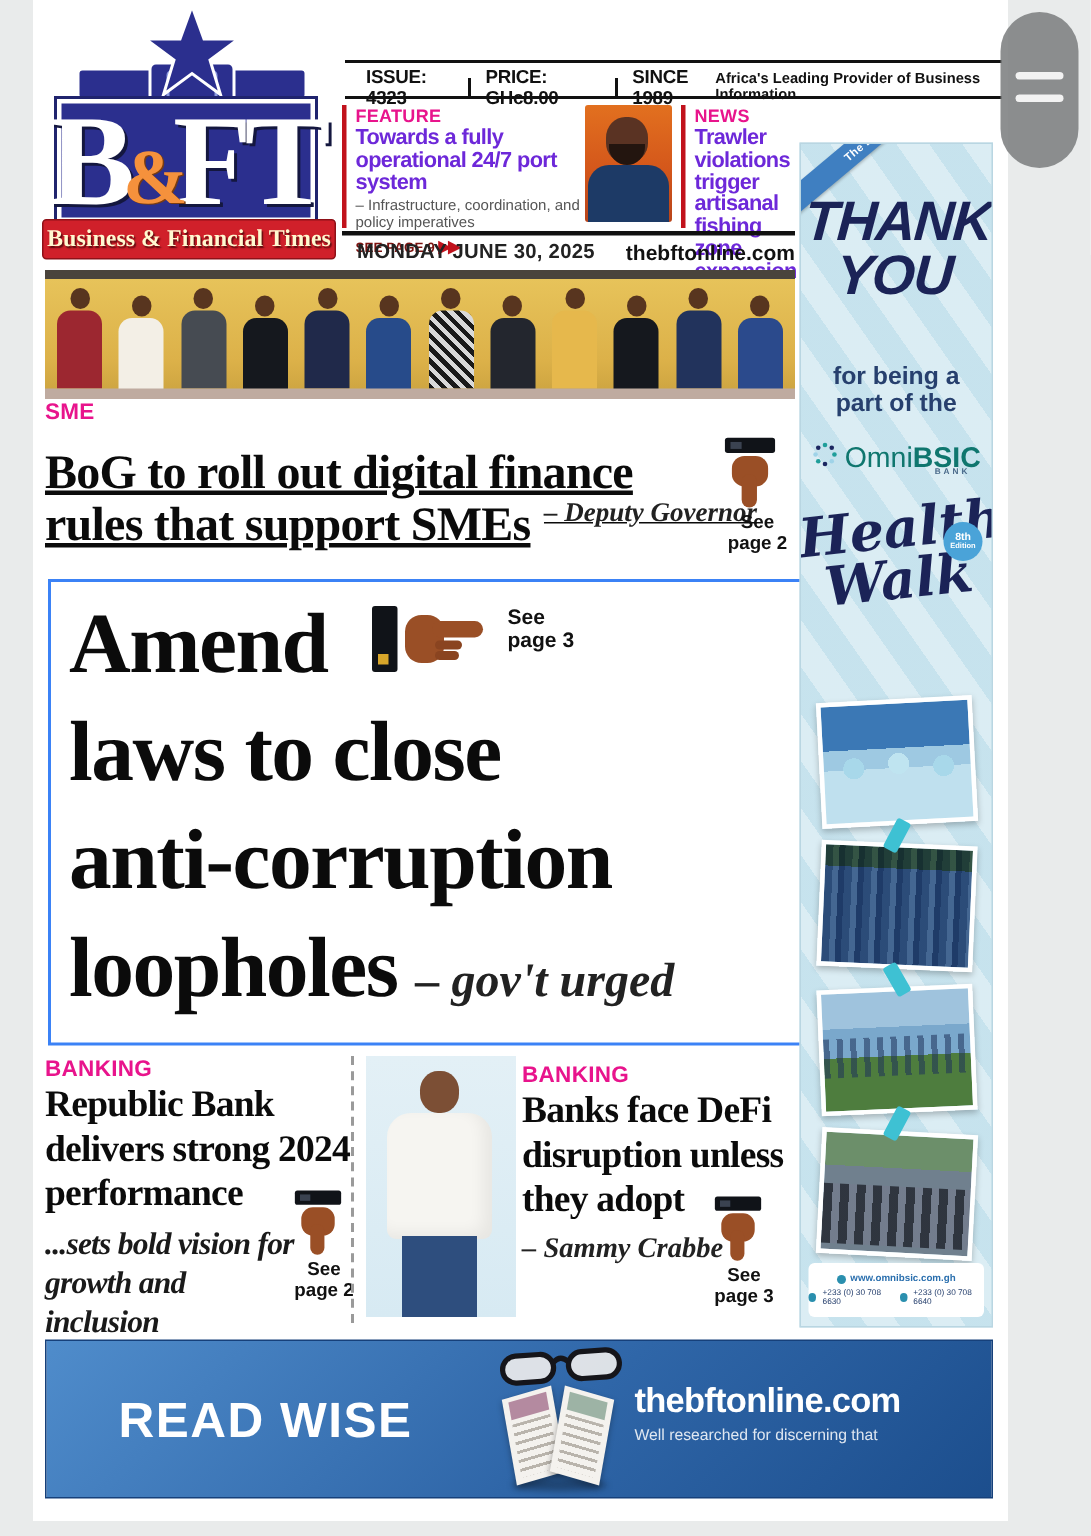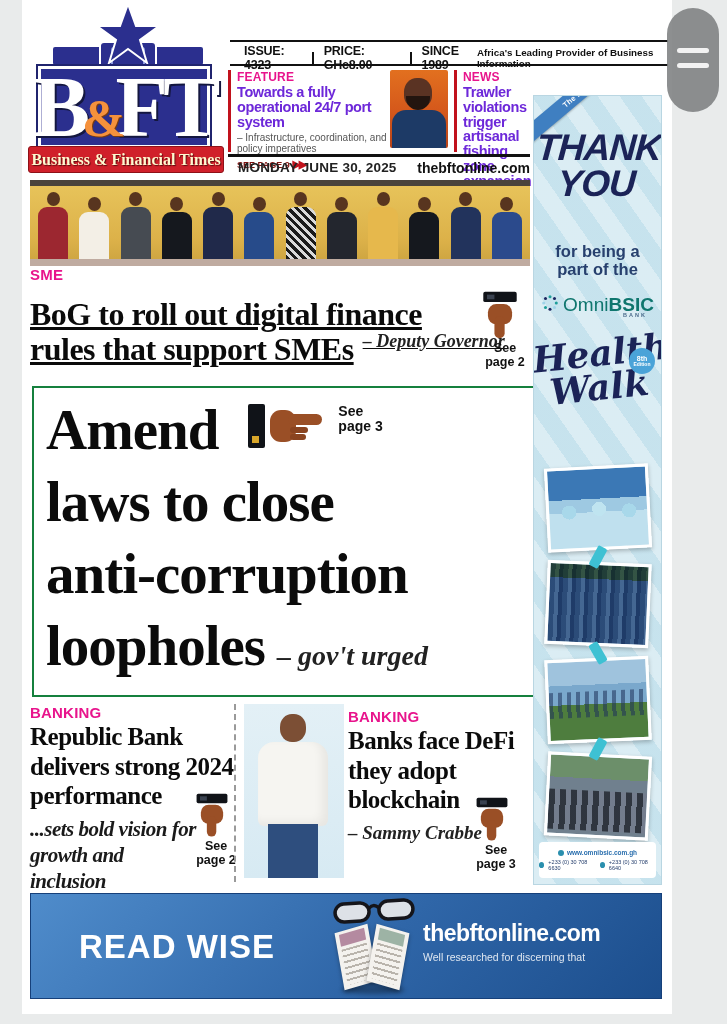--- a/index.html
+++ b/index.html
@@ -68,27 +68,27 @@
   .sme-line { font-size:32px; line-height:1.08; white-space:nowrap; }
   .sme-line2 { display:flex; align-items:flex-start; }
   .attr { font-family:"Liberation Serif", serif; font-style:italic; font-weight:bold; color:#222; }
   .sme-attr { font-size:18px; margin-left:9px; letter-spacing:0; }
   .pointer-box { position:absolute; text-align:center; }
   .sme-pointer { left:458px; top:290px; width:50px; }
   .see-block { font-weight:bold; font-size:12.5px; line-height:1.1; color:#111; }
 
   
   .lead-box { position:absolute; left:10px; top:386px; width:581px; height:311px;
-      border:2px solid #15803d; padding:6px 10px 0 12px; background:#fff; }
+      border:2px solid #3b82f6; padding:6px 10px 0 12px; background:#fff; }
   .lead-line { font-size:57px; line-height:72px; white-space:nowrap; letter-spacing:-1px; }
   .lead-row1 { display:flex; align-items:flex-start; }
   .lead-icon { margin:8px 14px 0 28px; }
   .lead-see { margin-top:10px; font-size:14px; }
   .lead-row4 { display:flex; align-items:baseline; }
-  .lead-attr { font-size:28px; margin-left:12px; }
+  .lead-attr { font-size:32px; margin-left:12px; }
 
   
   .bot-left { position:absolute; left:8px; top:704px; width:202px; }
   .bot-head { font-size:25px; line-height:1.1; white-space:nowrap; margin-top:2px; }
   .bot-sub { font-family:"Liberation Serif", serif; font-style:italic; font-weight:bold;
              font-size:21px; line-height:1.25; color:#1a1a1a; margin-top:6px; width:168px; letter-spacing:-0.5px; }
   .left-pointer { left:172px; top:792px; width:44px; }
   .dash-div { position:absolute; left:212px; top:704px; height:178px; border-left:2px dashed #9a9a9a; }
   .mid-photo { position:absolute; left:222px; top:704px; width:100px; height:174px;
       background:linear-gradient(180deg,#e3f0f6 0%, #d7eaf3 100%); overflow:hidden; }
@@ -385,22 +385,22 @@
 
     <div class="mid-photo">
       <div class="head"></div>
       <div class="body"></div>
       <div class="jeans"></div>
     </div>
 
     <div class="bot-right">
       <div class="kicker" style="font-size:15px;">BANKING</div>
       <div class="headline-serif bot-head">Banks face DeFi</div>
+      <div class="headline-serif bot-head">disruption unless</div>
       <div class="headline-serif bot-head">they adopt</div>
-      <div class="headline-serif bot-head">blockchain</div>
       <span class="attr right-attr">– Sammy Crabbe</span>
     </div>
     <div class="pointer-box right-pointer">
       <span class="hand-down">
         <svg width="36" height="48" viewBox="0 0 40 56">
           <rect x="2" y="2" width="36" height="11" rx="2" fill="#101318"></rect>
           <rect x="6" y="5" width="8" height="5" fill="#3a4250"></rect>
           <g fill="#9a4f26">
             <rect x="7" y="15" width="26" height="22" rx="9"></rect>
             <rect x="14" y="28" width="11" height="24" rx="5.5"></rect>

